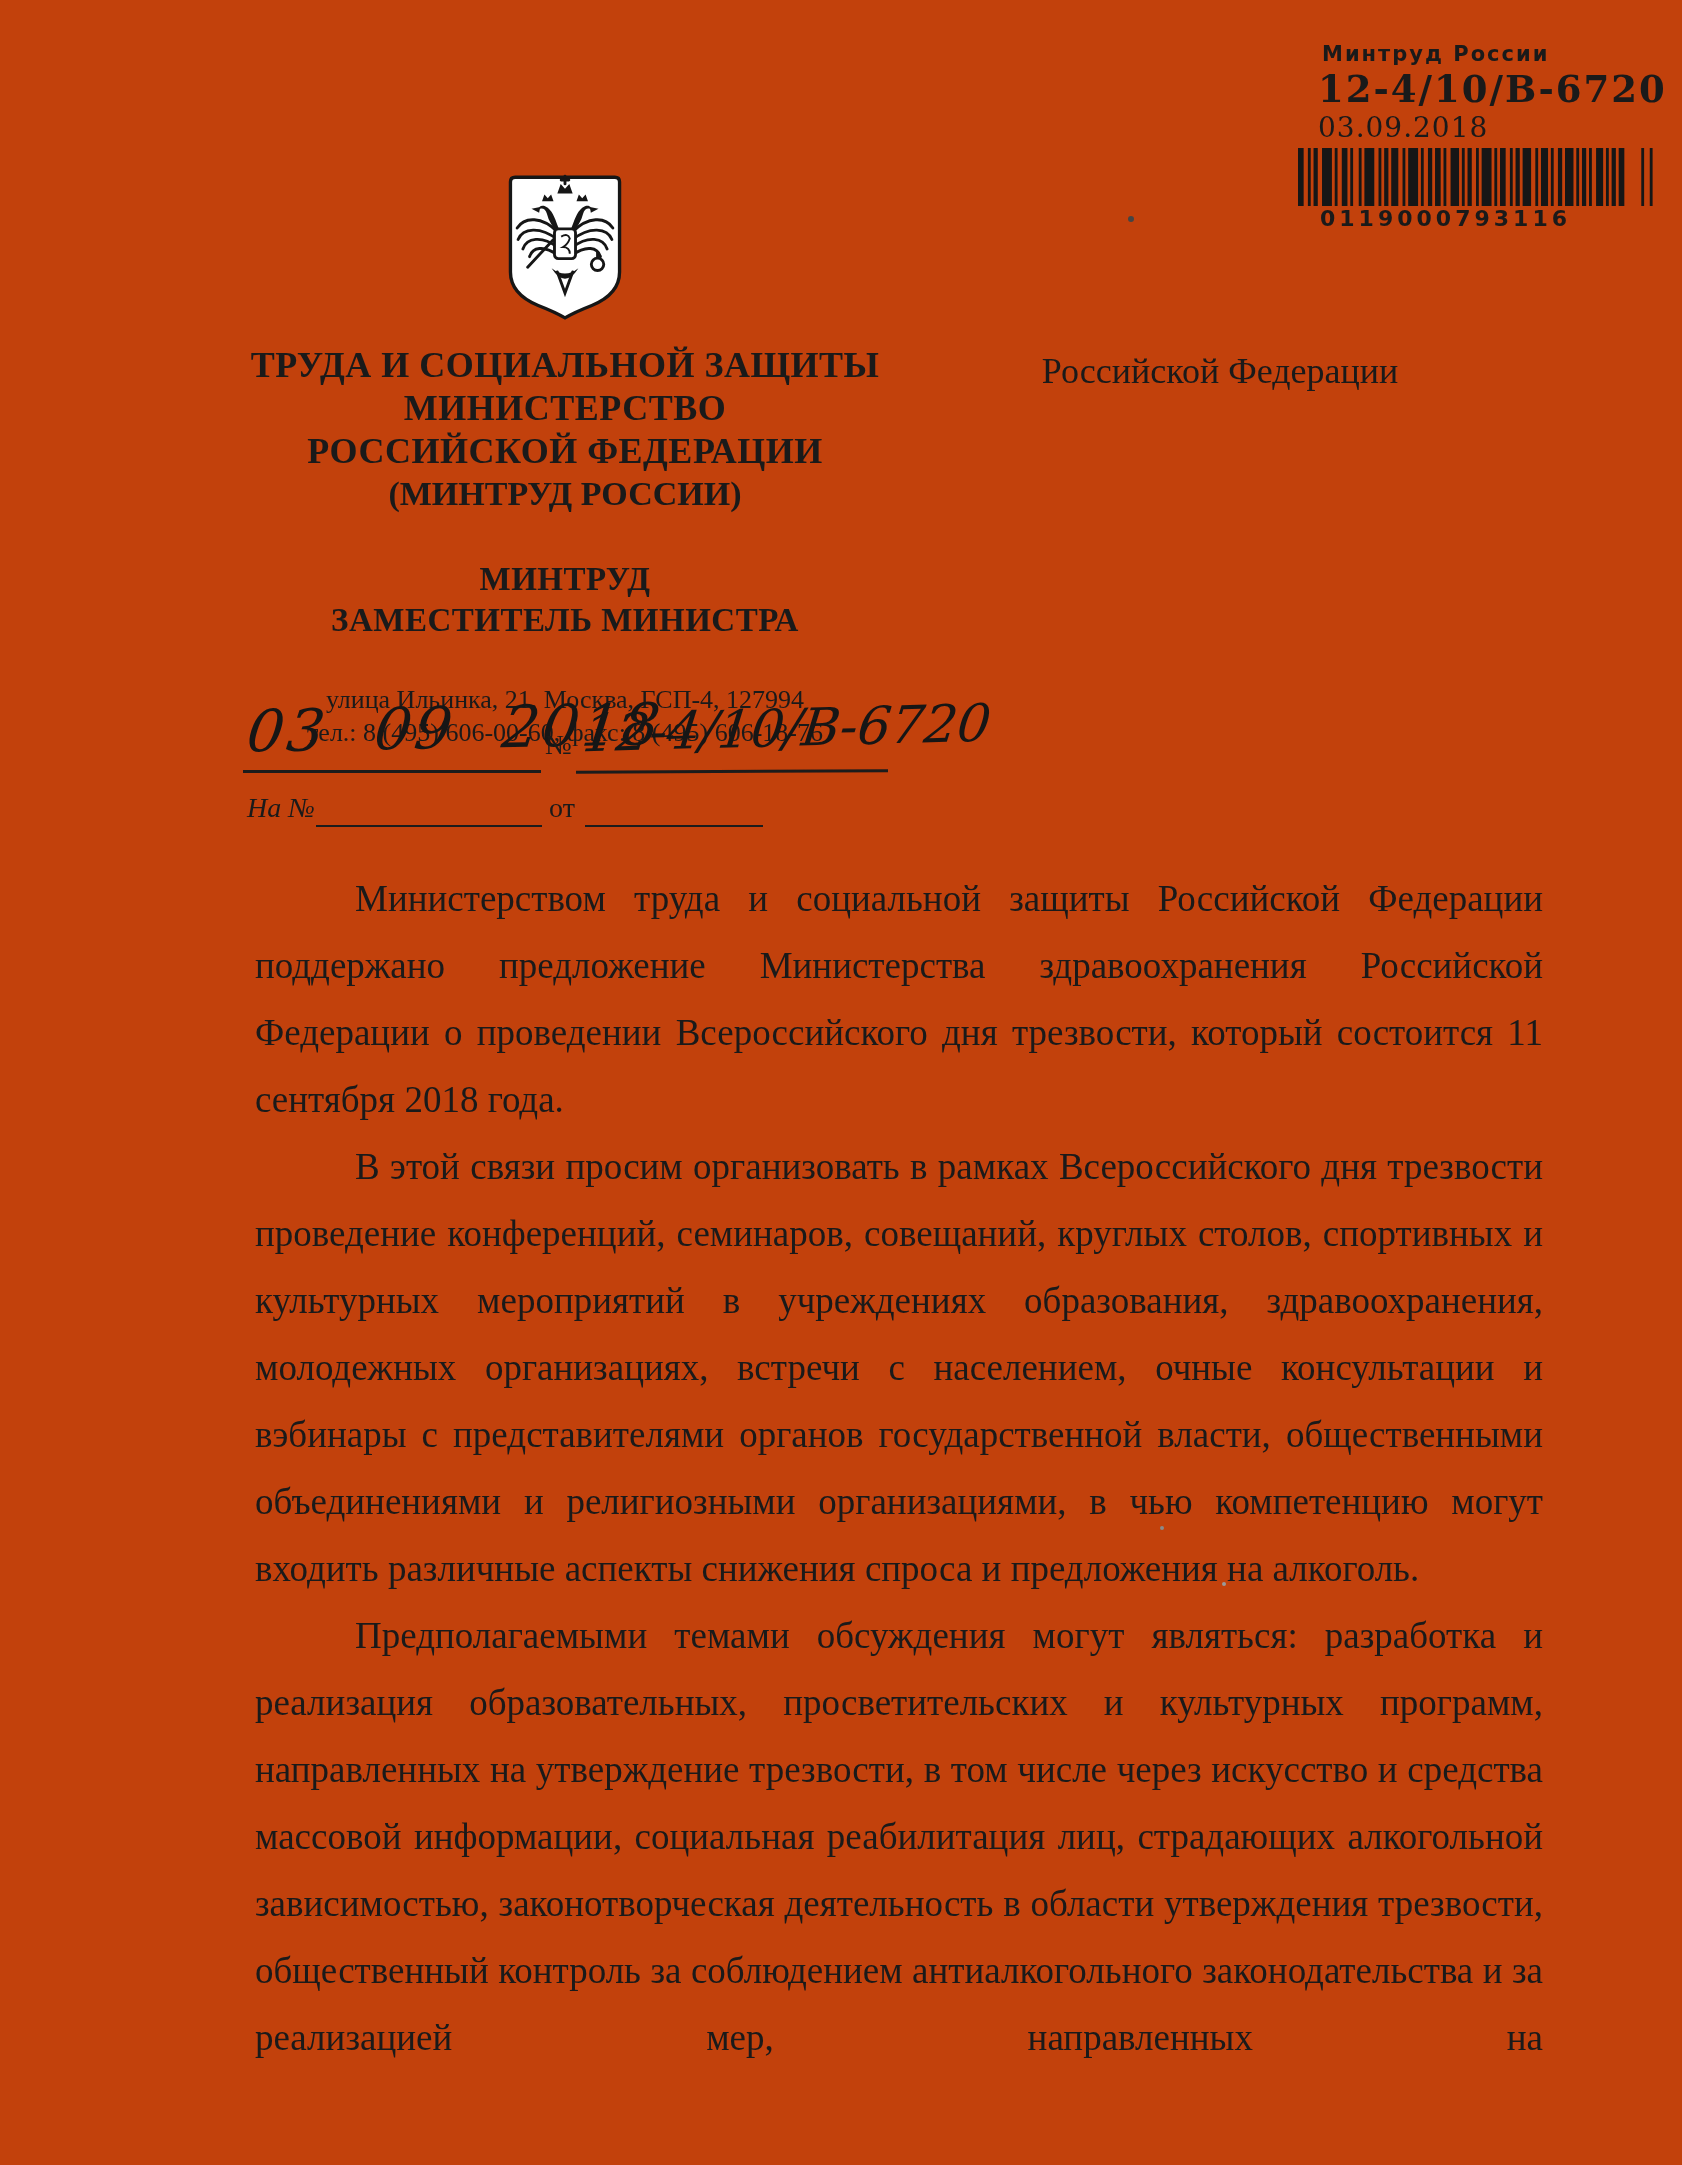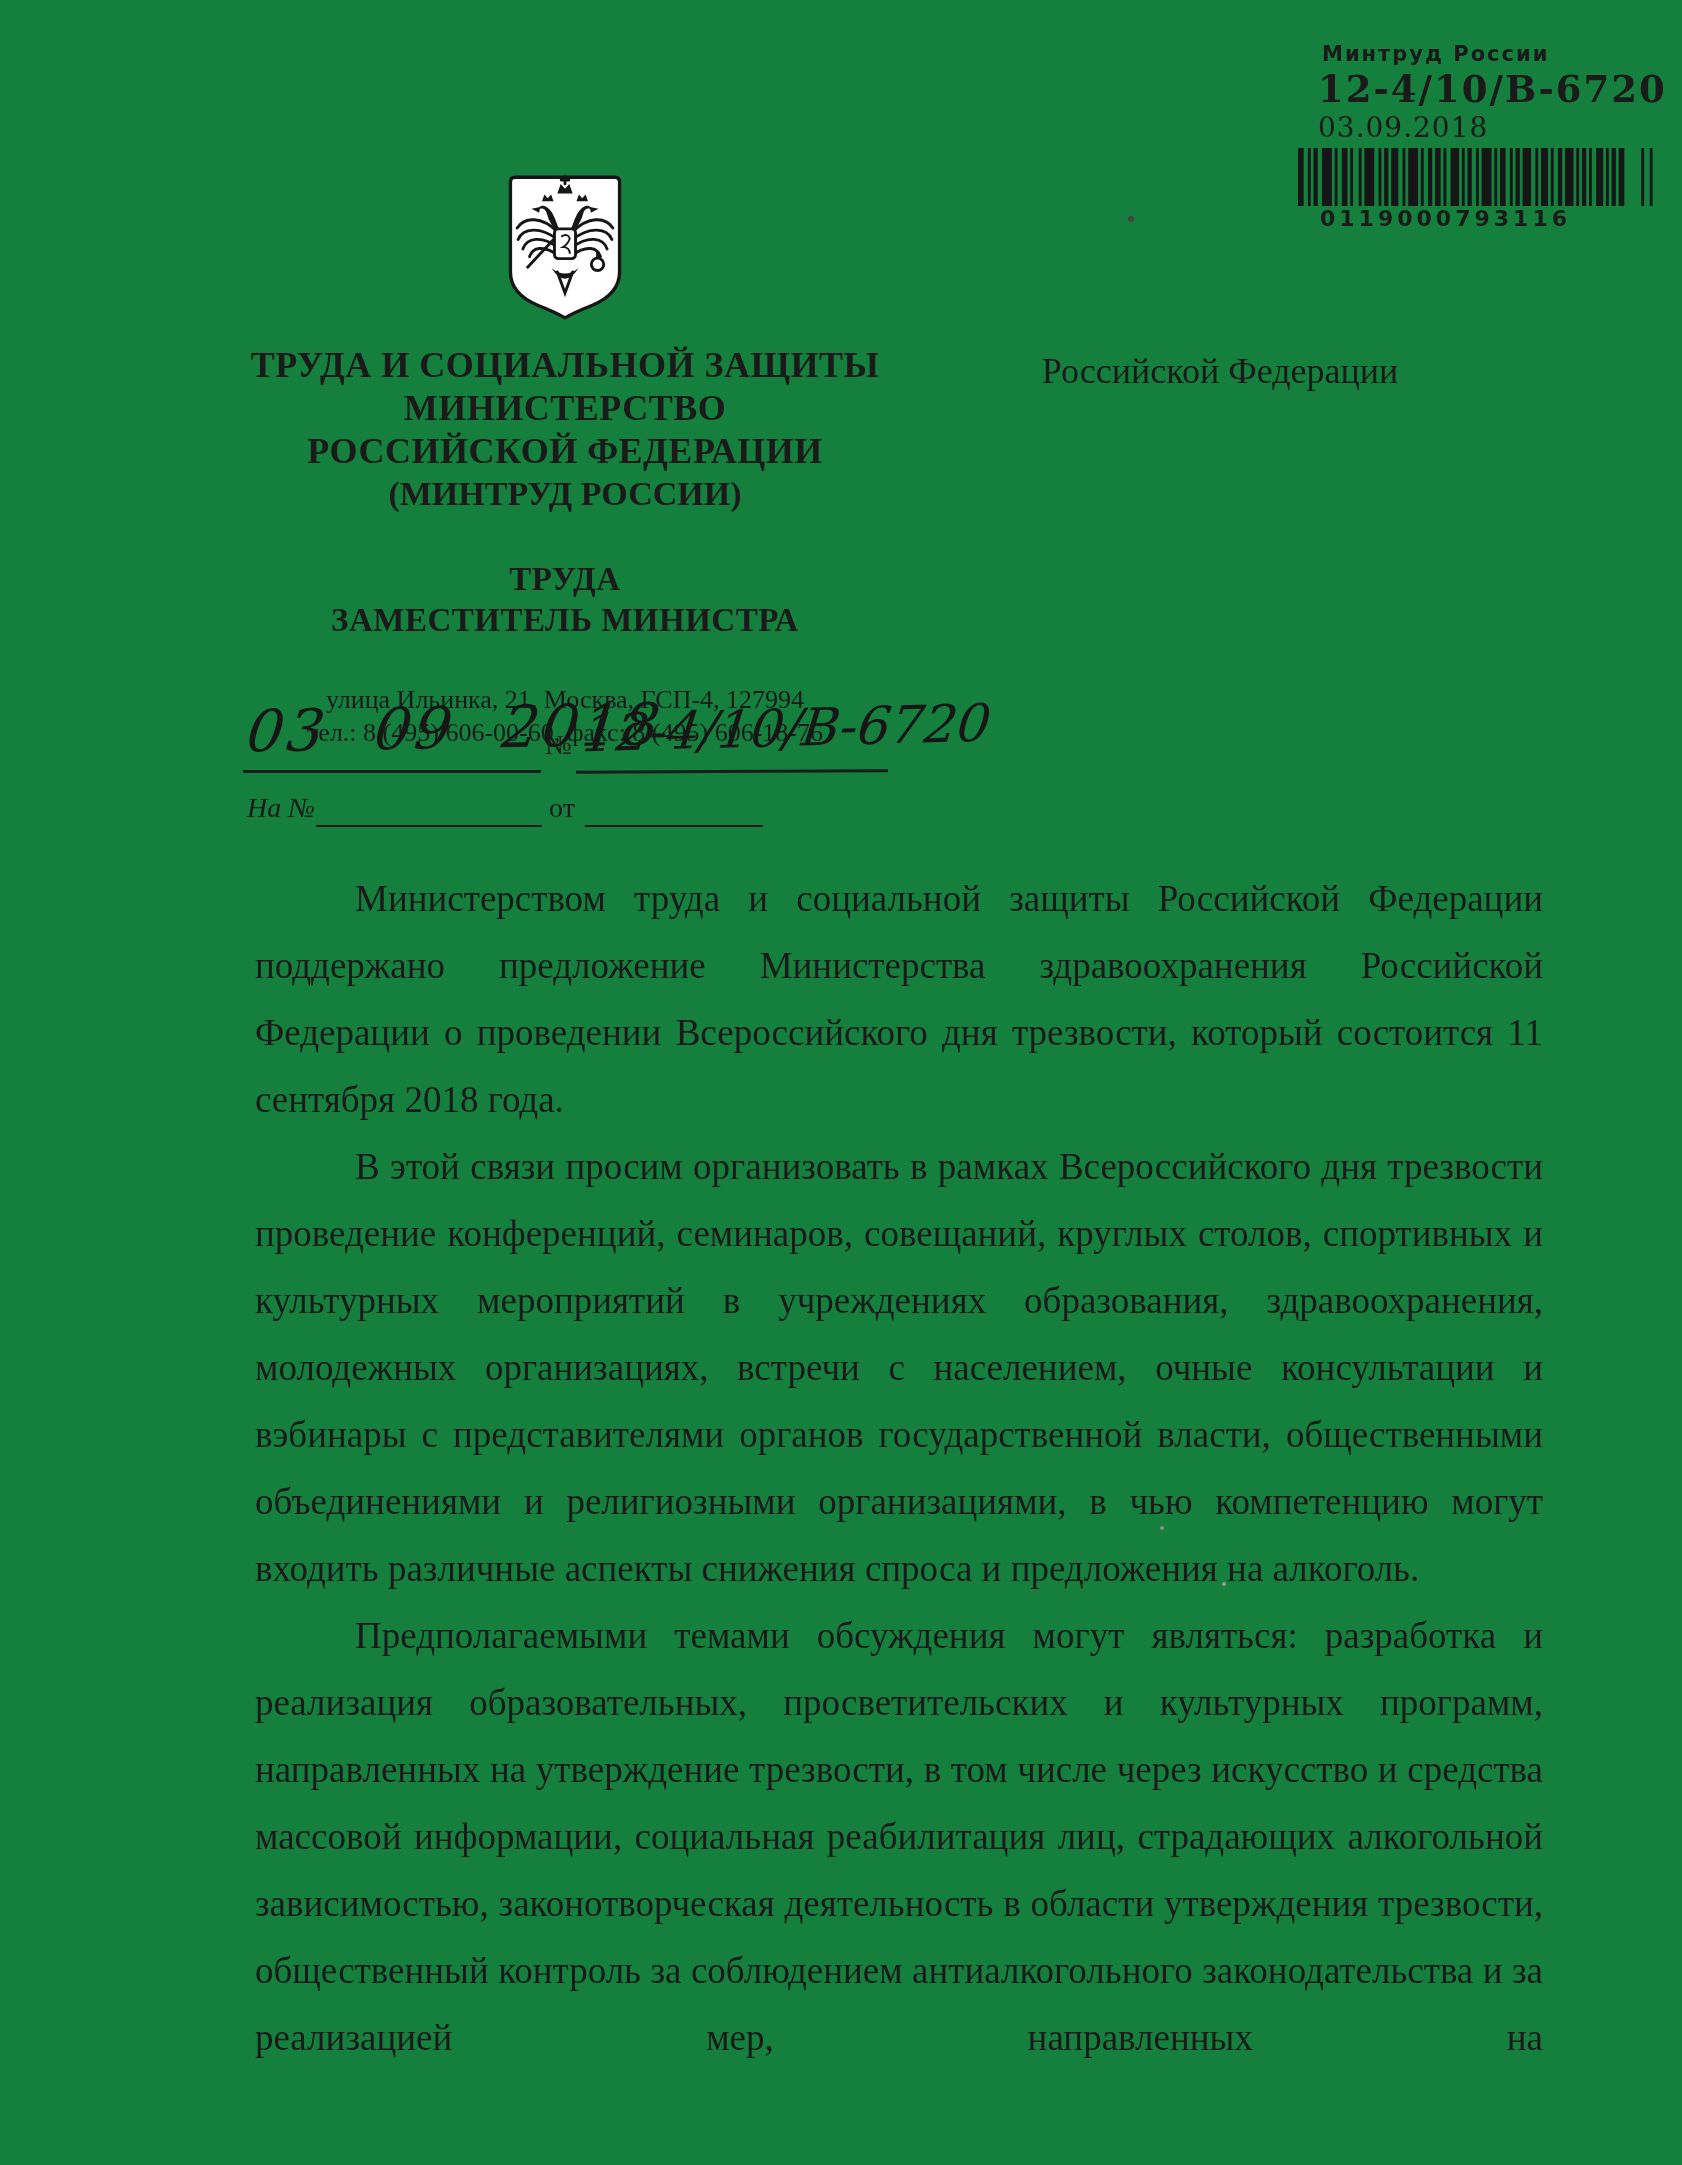--- a/index.html
+++ b/index.html
@@ -1,17 +1,17 @@
 <!DOCTYPE html>
 <html><head>
 <meta charset="utf-8">
 <style>
   html,body{margin:0;padding:0;background:#e8e8e8;}
   .page{
-    position:relative;width:1682px;height:2165px;background:#15803d;
+    position:relative;width:1682px;height:2165px;background:#c2410c;
     overflow:hidden;margin:0 auto;color:#1a1a1a;
     font-family:"Liberation Serif", serif;
   }
   
   .stamp{position:absolute;left:1290px;top:42px;width:390px;}
   .stamp-agency{font-family:"DejaVu Sans",sans-serif;font-weight:bold;font-size:21px;letter-spacing:2px;margin-left:32px;}
   .stamp-number{font-family:"DejaVu Serif",serif;font-weight:bold;font-size:37px;letter-spacing:2px;margin-left:28px;margin-top:1px;}
   .stamp-date{font-family:"DejaVu Serif",serif;font-weight:normal;font-size:28px;letter-spacing:1px;margin-left:28px;margin-top:0px;}
   .barcode{display:block;margin-top:4px;margin-left:8px;}
   .barcode-number{font-family:"DejaVu Sans",sans-serif;font-size:22px;font-weight:bold;letter-spacing:4px;margin-left:30px;margin-top:0px;}
@@ -97,21 +97,21 @@
       <rect x="59" y="59" width="22" height="31" rx="4" fill="#ffffff" stroke="#161616" stroke-width="3"></rect>
       <path d="M66 67 q7 -4 9 2 q-2 6 -7 9 q7 0 7 7" stroke="#161616" stroke-width="2" fill="none"></path>
     </svg>
     <div class="ministry">
       <div>ТРУДА И СОЦИАЛЬНОЙ ЗАЩИТЫ</div>
       <div>МИНИСТЕРСТВО</div>
       <div>РОССИЙСКОЙ ФЕДЕРАЦИИ</div>
     </div>
     <div class="ministry-short">(МИНТРУД РОССИИ)</div>
     <div class="official">
-      <div>ТРУДА</div>
+      <div>МИНТРУД</div>
       <div>ЗАМЕСТИТЕЛЬ МИНИСТРА</div>
     </div>
     <div class="addr">
       <div>улица Ильинка, 21, Москва, ГСП-4, 127994</div>
       <div>тел.: 8 (495) 606-00-60, факс: 8 (495) 606-18-76</div>
     </div>
   </div>
 
   <div class="addressee">
     <div>Российской Федерации</div>

